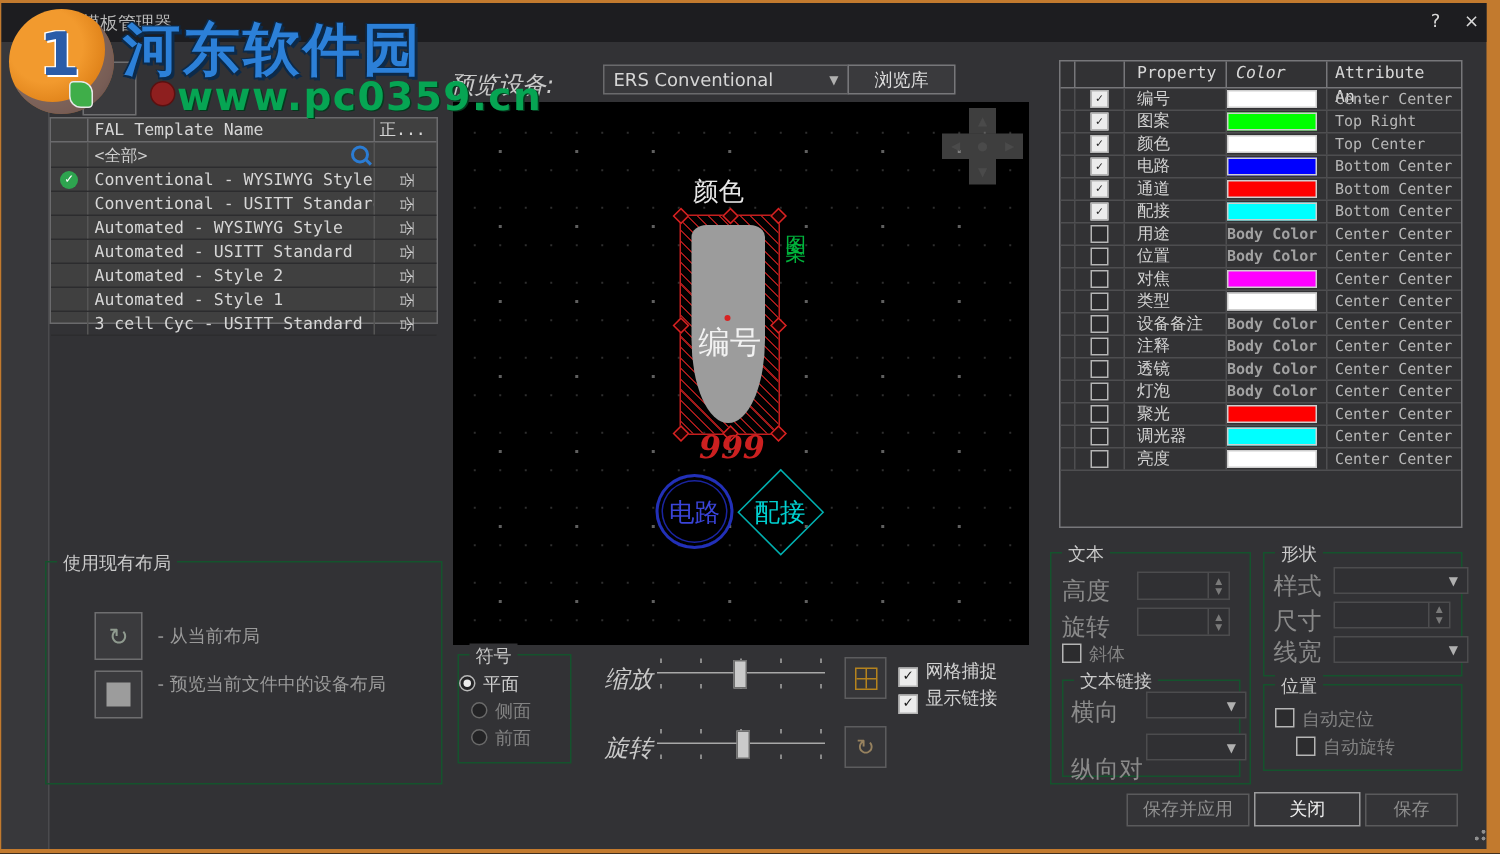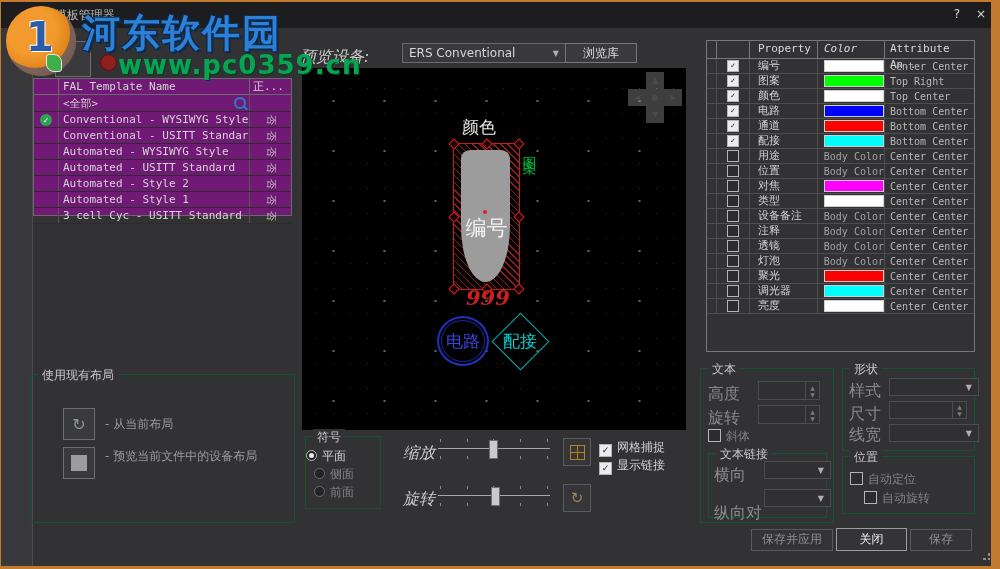--- a/index.html
+++ b/index.html
@@ -20,21 +20,21 @@
      text-shadow:1px 1px 0 #fff,-1px -1px 0 #fff;}
   #wm-logo .leaf{position:absolute;left:40px;top:48px;width:14px;height:16px;background:#3fae49;border-radius:3px 8px 3px 8px;border:1px solid #e8e8e8;}
   #wm-name{left:82px;top:8px;font-size:38px;font-weight:bold;color:#2c80d8;letter-spacing:2px;z-index:60;
      text-shadow:2px 2px 0 #0c2a4a,-1px -1px 0 #0c2a4a,1px -1px 0 #0c2a4a,-1px 1px 0 #0c2a4a;}
   #wm-dot{left:100px;top:54px;width:15px;height:15px;border-radius:50%;background:#8e1f1f;border:1px solid #5a1010;z-index:60;}
   #wm-url{left:118px;top:50px;font-size:26px;font-weight:bold;color:#06a553;letter-spacing:1px;z-index:60;
      text-shadow:1px 1px 0 #053a1e;}
   #tool-btn{left:55px;top:41px;width:34px;height:34px;border:1px solid #6e6e70;background:#3a3a3d;}
 
   
-  #tpl-list{left:33px;top:78px;width:257px;height:136px;background:#701a75;border:1px solid #6a6a6c;
+  #tpl-list{left:33px;top:78px;width:257px;height:136px;background:#404040;border:1px solid #6a6a6c;
      font-family:"DejaVu Sans Mono",monospace;font-size:11px;color:#d6d6d6;}
   .tl-head{display:flex;height:15px;border-bottom:1px solid #6a6a6c;align-items:center;}
   .tl-h-c0{width:24px;height:100%;border-right:1px solid #6a6a6c;}
   .tl-h-c1{width:186px;padding-left:4px;height:100%;line-height:15px;border-right:1px solid #6a6a6c;}
   .tl-h-c2{flex:1;padding-left:3px;line-height:15px;}
   .tl-filter{display:flex;height:16px;border-bottom:1px solid #2c2c2e;align-items:center;}
   .tl-f-c0{width:24px;height:100%;border-right:1px solid #555;}
   .tl-f-c1{width:186px;height:100%;display:flex;align-items:center;justify-content:space-between;border-right:1px solid #555;padding-left:4px;color:#cfcfcf;}
   .mag{width:8px;height:8px;border:2px solid #2b7cd3;border-radius:50%;position:relative;margin-right:3px;}
   .mag::after{content:'';position:absolute;width:5px;height:2px;background:#2b7cd3;transform:rotate(45deg);right:-4px;bottom:-2px;}
@@ -113,21 +113,21 @@
   .pt-head{display:flex;height:17px;border-bottom:1px solid #77777a;color:#d8d8d8;font-size:11px;}
   .pt-h0{width:9px;border-right:1px solid #77777a;}
   .pt-h1{width:32px;border-right:1px solid #77777a;}
   .pt-h2{width:68px;border-right:1px solid #77777a;line-height:16px;padding-left:8px;box-sizing:border-box;}
   .pt-h3{width:67px;border-right:1px solid #77777a;line-height:16px;padding-left:6px;box-sizing:border-box;font-style:italic;}
   .pt-h4{flex:1;line-height:16px;padding-left:5px;}
   .pt-row{display:flex;height:14px;border-bottom:1px solid #4e4e50;align-items:center;}
   .pt-c0{width:9px;height:100%;border-right:1px solid #4e4e50;}
   .pt-c1{width:32px;height:100%;border-right:1px solid #4e4e50;display:flex;align-items:center;justify-content:center;}
   .pt-c2{width:68px;height:100%;border-right:1px solid #4e4e50;font-family:"DejaVu Sans",sans-serif;font-size:11px;color:#d2d2d2;line-height:13px;padding-left:8px;box-sizing:border-box;white-space:nowrap;}
-  .pt-c3{width:67px;height:100%;border-right:1px solid #4e4e50;display:flex;align-items:center;justify-content:flex-end;box-sizing:border-box;}
+  .pt-c3{width:67px;height:100%;border-right:1px solid #4e4e50;display:flex;align-items:center;justify-content:flex-start;box-sizing:border-box;font-weight:bold;}
   .pt-c4{flex:1;font-size:10px;color:#b8b8b8;padding-left:5px;white-space:nowrap;}
   .swatch{width:58px;height:10px;border:1px solid #cfcfcf;}
   .bodycolor{font-size:10px;color:#a2a2a2;}
   .ptcb{width:10px;height:10px;border:1px solid #b5b5b5;background:#2c2c2e;text-align:center;line-height:9px;font-size:8px;color:#1c1c1c;}
   .ptcb.on{background:#ececec;}
 
   
   .fld-label{font-size:16px;color:#8a8a8a;}
   .spin{background:#303033;border:1px solid #4c4c4e;display:flex;}
   .spin .val{flex:1;}

